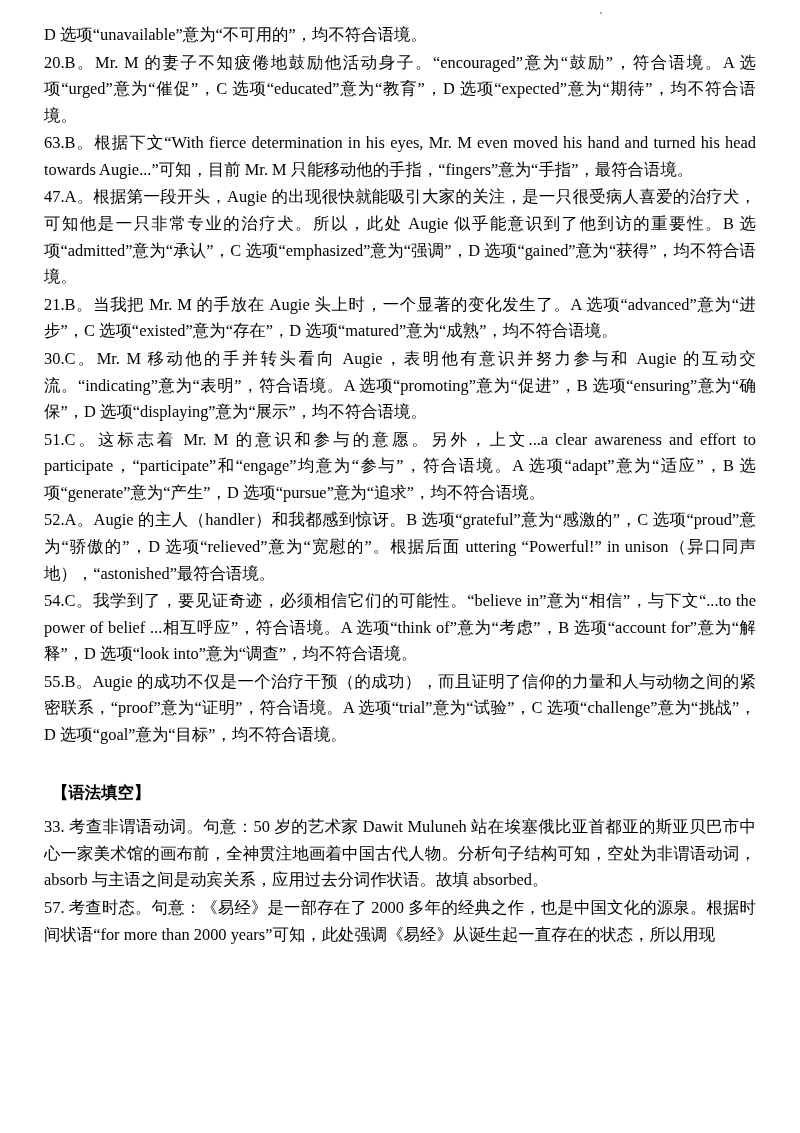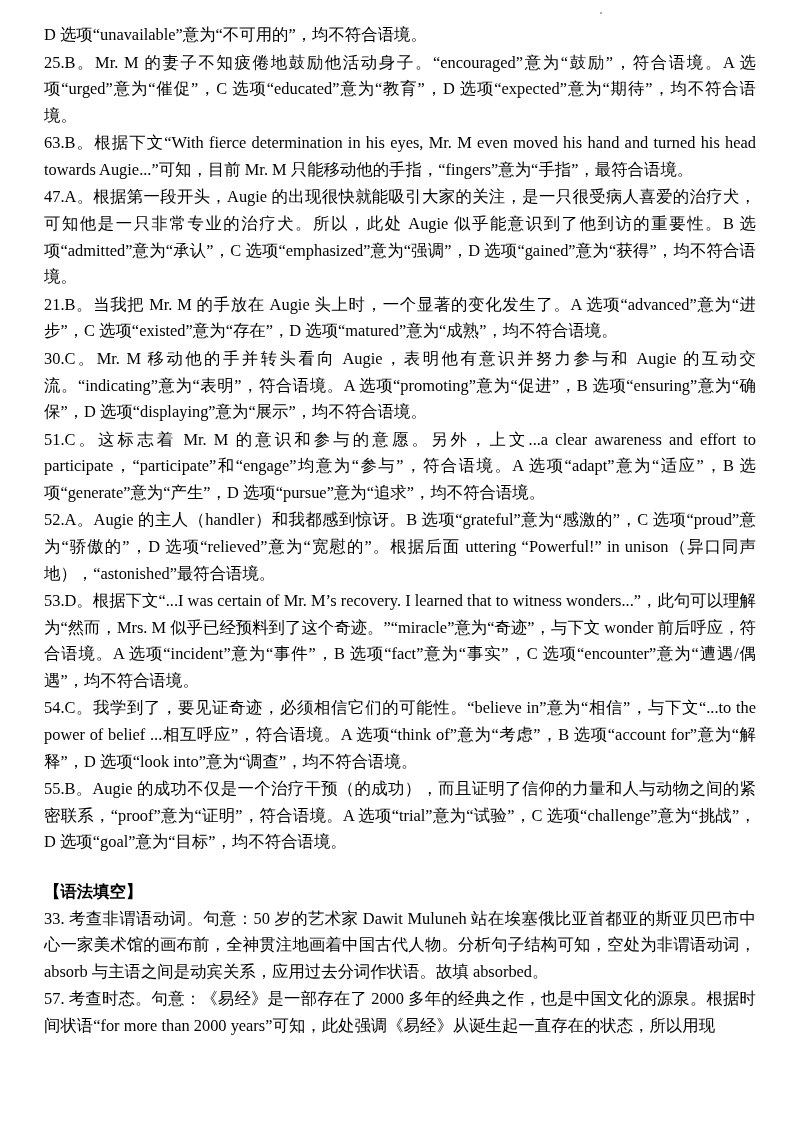--- a/index.html
+++ b/index.html
@@ -27,21 +27,21 @@
     line-height: 1.62;
     text-align: justify;
     text-justify: inter-ideograph;
     margin: 0 0 1px 0;
     text-indent: 0;
     word-break: break-word;
   }
   .section-head {
     font-size: 16.4px;
     line-height: 1.62;
-    margin: 0;
+    margin: 8px;
     font-weight: bold;
   }
   .gap {
     height: 22px;
   }
   .dot {
     position: absolute;
     top: 12px;
     left: 600px;
     width: 2px;
@@ -49,28 +49,27 @@
     background: #b0b0b0;
   }
 </style>
 </head>
 <body>
 
 <div class="page">
   <div class="dot"></div>
 
   <p class="para">D 选项“unavailable”意为“不可用的”，均不符合语境。</p>
-  <p class="para">25.B。Mr. M 的妻子不知疲倦地鼓励他活动身子。“encouraged”意为“鼓励”，符合语境。A 选项“urged”意为“催促”，C 选项“educated”意为“教育”，D 选项“expected”意为“期待”，均不符合语境。</p>
+  <p class="para">20.B。Mr. M 的妻子不知疲倦地鼓励他活动身子。“encouraged”意为“鼓励”，符合语境。A 选项“urged”意为“催促”，C 选项“educated”意为“教育”，D 选项“expected”意为“期待”，均不符合语境。</p>
   <p class="para">63.B。根据下文“With fierce determination in his eyes, Mr. M even moved his hand and turned his head towards Augie...”可知，目前 Mr. M 只能移动他的手指，“fingers”意为“手指”，最符合语境。</p>
   <p class="para">47.A。根据第一段开头，Augie 的出现很快就能吸引大家的关注，是一只很受病人喜爱的治疗犬，可知他是一只非常专业的治疗犬。所以，此处 Augie 似乎能意识到了他到访的重要性。B 选项“admitted”意为“承认”，C 选项“emphasized”意为“强调”，D 选项“gained”意为“获得”，均不符合语境。</p>
   <p class="para">21.B。当我把 Mr. M 的手放在 Augie 头上时，一个显著的变化发生了。A 选项“advanced”意为“进步”，C 选项“existed”意为“存在”，D 选项“matured”意为“成熟”，均不符合语境。</p>
   <p class="para">30.C。Mr. M 移动他的手并转头看向 Augie，表明他有意识并努力参与和 Augie 的互动交流。“indicating”意为“表明”，符合语境。A 选项“promoting”意为“促进”，B 选项“ensuring”意为“确保”，D 选项“displaying”意为“展示”，均不符合语境。</p>
   <p class="para">51.C。这标志着 Mr. M 的意识和参与的意愿。另外，上文...a clear awareness and effort to participate，“participate”和“engage”均意为“参与”，符合语境。A 选项“adapt”意为“适应”，B 选项“generate”意为“产生”，D 选项“pursue”意为“追求”，均不符合语境。</p>
   <p class="para">52.A。Augie 的主人（handler）和我都感到惊讶。B 选项“grateful”意为“感激的”，C 选项“proud”意为“骄傲的”，D 选项“relieved”意为“宽慰的”。根据后面 uttering “Powerful!” in unison（异口同声地），“astonished”最符合语境。</p>
-  <p class="para">53.D。根据下文“...I was certain of Mr. M’s recovery. I learned that to witness wonders...”，此句可以理解为“然而，Mrs. M 似乎已经预料到了这个奇迹。”“miracle”意为“奇迹”，与下文 wonder 前后呼应，符合语境。A 选项“incident”意为“事件”，B 选项“fact”意为“事实”，C 选项“encounter”意为“遭遇/偶遇”，均不符合语境。</p>
   <p class="para">54.C。我学到了，要见证奇迹，必须相信它们的可能性。“believe in”意为“相信”，与下文“...to the power of belief ...相互呼应”，符合语境。A 选项“think of”意为“考虑”，B 选项“account for”意为“解释”，D 选项“look into”意为“调查”，均不符合语境。</p>
   <p class="para">55.B。Augie 的成功不仅是一个治疗干预（的成功），而且证明了信仰的力量和人与动物之间的紧密联系，“proof”意为“证明”，符合语境。A 选项“trial”意为“试验”，C 选项“challenge”意为“挑战”，D 选项“goal”意为“目标”，均不符合语境。</p>
 
   <div class="gap"></div>
 
   <p class="section-head">【语法填空】</p>
   <p class="para">33. 考查非谓语动词。句意：50 岁的艺术家 Dawit Muluneh 站在埃塞俄比亚首都亚的斯亚贝巴市中心一家美术馆的画布前，全神贯注地画着中国古代人物。分析句子结构可知，空处为非谓语动词，absorb 与主语之间是动宾关系，应用过去分词作状语。故填 absorbed。</p>
   <p class="para">57. 考查时态。句意：《易经》是一部存在了 2000 多年的经典之作，也是中国文化的源泉。根据时间状语“for more than 2000 years”可知，此处强调《易经》从诞生起一直存在的状态，所以用现</p>
 </div>
 

